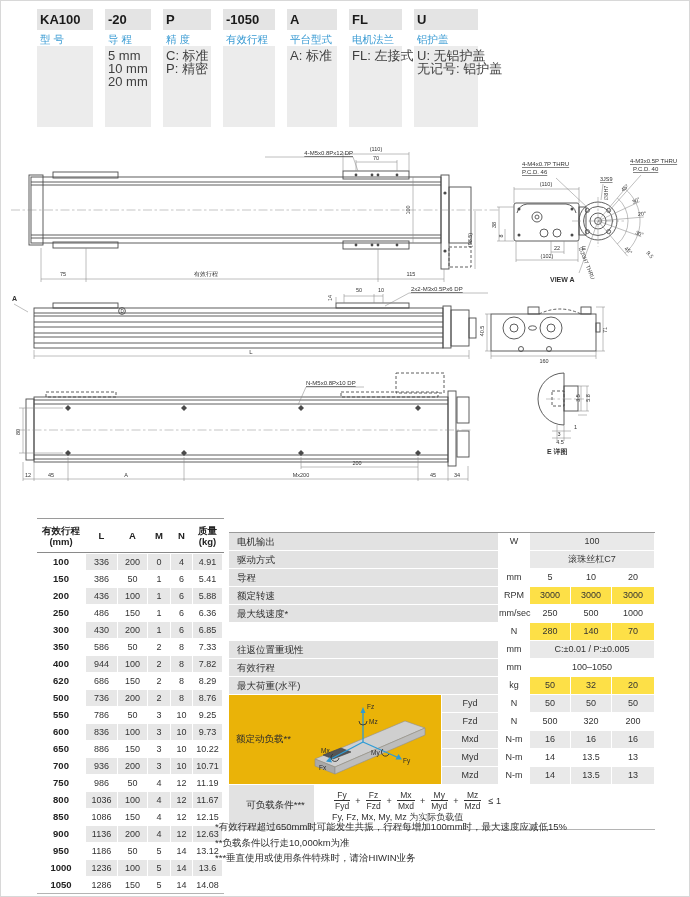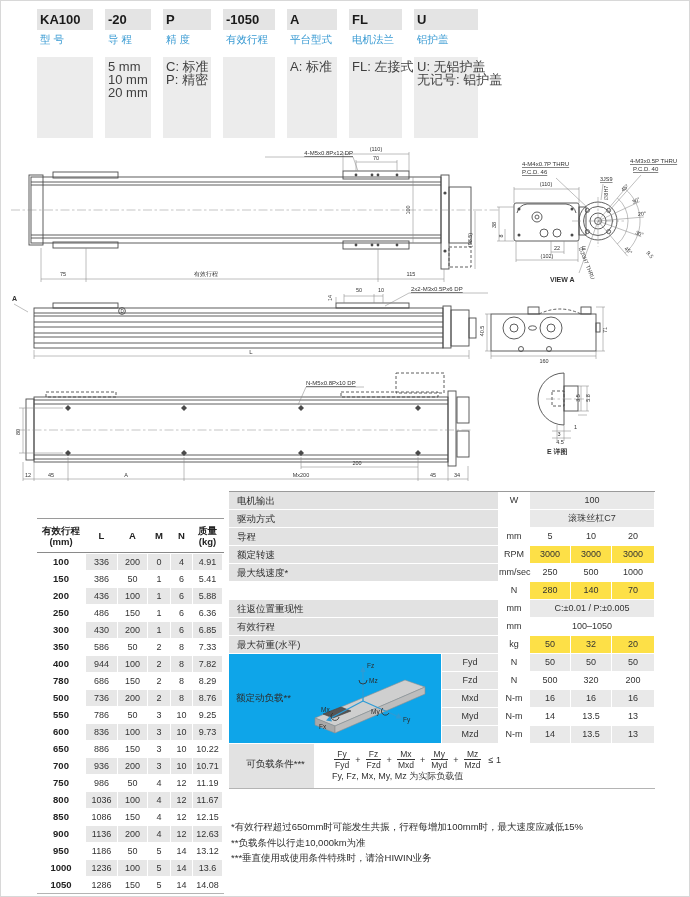--- a/index.html
+++ b/index.html
@@ -4,21 +4,21 @@
 <style>
   html,body{margin:0;padding:0;background:#fff;}
   .page{position:relative;width:690px;height:897px;background:#fff;border:1px solid #d8d8d8;
         box-sizing:border-box;font-family:"Liberation Sans",sans-serif;color:#333;overflow:hidden;}
   
   .model-band{position:absolute;left:36px;top:8px;display:grid;
       grid-template-columns:56px 46px 48px 52px 50px 53px 64px 123px 94px;column-gap:12px;}
   .mc-col{display:flex;flex-direction:column;}
   .mc-code{background:#e4e4e4;height:21px;line-height:21px;font-size:13px;font-weight:bold;
       color:#1a1a1a;padding-left:3px;white-space:nowrap;}
-  .mc-label{height:27px;line-height:19px;font-size:10.5px;color:#3a9bd3;padding-left:3px;white-space:nowrap;}
+  .mc-label{height:16px;line-height:19px;font-size:10.5px;color:#3a9bd3;padding-left:3px;white-space:nowrap;}
   .mc-opts{background:#ececec;min-height:75px;padding:3px 0 3px 3px;font-size:13px;line-height:13px;color:#3f3f3f;}
   .mc-opt{white-space:nowrap;}
   
   .drawings{position:absolute;left:0;top:133px;width:690px;height:376px;}
   .drawings .ln{stroke:#4c4c4c;fill:none;stroke-width:0.9;}
   .drawings .dim{stroke:#8a8a8a;fill:none;stroke-width:0.55;}
   .drawings .cl{stroke:#8a8a8a;stroke-width:0.5;stroke-dasharray:9 2.5 2.5 2.5;fill:none;}
   .drawings .dsh{stroke-dasharray:3 2;}
   .drawings text{fill:#333;font-size:5.5px;font-family:"Liberation Sans",sans-serif;}
   .drawings .ctx{font-size:6px;}
@@ -29,49 +29,49 @@
       border-bottom:1px solid #b4b4b4;}
   .dt-head{display:grid;grid-template-columns:48px 31px 29px 22px 21px 29px;gap:1px;height:33px;
       border-bottom:1px solid #8a8a8a;font-weight:bold;font-size:9.5px;color:#222;}
   .dt-head .hc{display:flex;flex-direction:column;justify-content:center;align-items:center;line-height:11px;}
   .dt-body .dt-row{display:grid;grid-template-columns:48px 31px 29px 22px 21px 29px;gap:1px;
       height:16px;margin-top:1px;font-size:9px;}
   .dt-row .c0{font-weight:bold;font-size:9.5px;color:#222;text-align:center;line-height:16px;background:#fff;}
   .dt-row .c{text-align:center;line-height:16px;color:#333;}
   .dt-body .dt-row:nth-child(odd) .c{background:#e7e7e7;}
   
-  .spec-table{position:absolute;left:228px;top:490px;width:426px;border-top:1px solid #9a9a9a;
+  .spec-table{position:absolute;left:228px;top:531px;width:426px;border-top:1px solid #9a9a9a;
       border-bottom:1px solid #b4b4b4;display:flex;flex-direction:column;gap:1px;font-size:9px;}
   .sp-row{display:grid;grid-template-columns:212px 56px 30px 40px 40px 42px;gap:1px;height:17px;}
   .sp-label{grid-column:1/3;background:#e2e2e2;line-height:17px;padding-left:8px;font-size:9.5px;color:#2d2d2d;white-space:nowrap;}
   .sp-unit{grid-column:3;text-align:center;line-height:17px;color:#333;}
   .sp-row .v{text-align:center;line-height:17px;}
   .sp-row.alt .v{background:#fde047;}
   .vspan{grid-column:4/7;text-align:center;line-height:17px;}
   .sp-row.alt .vspan{background:#e9e9e9;}
   .sp-load{position:relative;padding-left:213px;display:flex;flex-direction:column;gap:1px;}
-  .sp-load .big{position:absolute;left:0;top:0;width:212px;height:89px;background:#0ea5e9;}
+  .sp-load .big{position:absolute;left:0;top:0;width:212px;height:89px;background:#eab308;}
   .sp-load .big .bl{position:absolute;left:7px;top:38px;font-size:9.5px;color:#2d2d2d;white-space:nowrap;}
   .sp-load .lrow{display:grid;grid-template-columns:56px 30px 40px 40px 42px;gap:1px;height:17px;}
   .sp-load .sub{background:#e6e6e6;text-align:center;line-height:17px;}
   .sp-load .un{text-align:center;line-height:17px;}
   .sp-load .lrow:nth-child(even) .v{background:#e9e9e9;}
   .sp-load .v{text-align:center;line-height:17px;}
   .iso{position:absolute;right:4px;top:2px;}
   .sp-frow{display:flex;min-height:44px;}
   .sp-frow .flabel{width:85px;background:#e2e2e2;font-size:9.5px;color:#2d2d2d;padding:14px 0 0 8px;box-sizing:border-box;white-space:nowrap;text-align:center;}
   .formula-area{flex:1;padding:5px 0 0 18px;}
   .fline{display:flex;align-items:center;gap:3px;}
   .frac{display:inline-flex;flex-direction:column;align-items:center;font-size:8.5px;line-height:10px;}
   .frac .num{padding:0 3px;border-bottom:1px solid #333;}
   .frac .den{padding:0 3px;}
   .ineq{font-size:9px;margin-left:2px;}
   .formula-note{font-size:9px;color:#333;}
   
-  .notes{position:absolute;left:230px;top:818px;width:455px;font-size:9.5px;line-height:15.5px;color:#2e2e2e;}
+  .notes{position:absolute;left:214px;top:818px;width:455px;font-size:9.5px;line-height:15.5px;color:#2e2e2e;}
 </style>
 </head>
 <body>
 
 <div class="page">
 
   <div class="model-band">
     <div class="mc-col">
       <div class="mc-code">KA100</div>
       <div class="mc-label">型 号</div>
@@ -476,21 +476,21 @@
       </div>
         <div class="dt-row">
         <div class="c0">400</div>
         <div class="c">944</div>
         <div class="c">100</div>
         <div class="c">2</div>
         <div class="c">8</div>
         <div class="c">7.82</div>
       </div>
         <div class="dt-row">
-        <div class="c0">780</div>
+        <div class="c0">620</div>
         <div class="c">686</div>
         <div class="c">150</div>
         <div class="c">2</div>
         <div class="c">8</div>
         <div class="c">8.29</div>
       </div>
         <div class="dt-row">
         <div class="c0">500</div>
         <div class="c">736</div>
         <div class="c">200</div>

